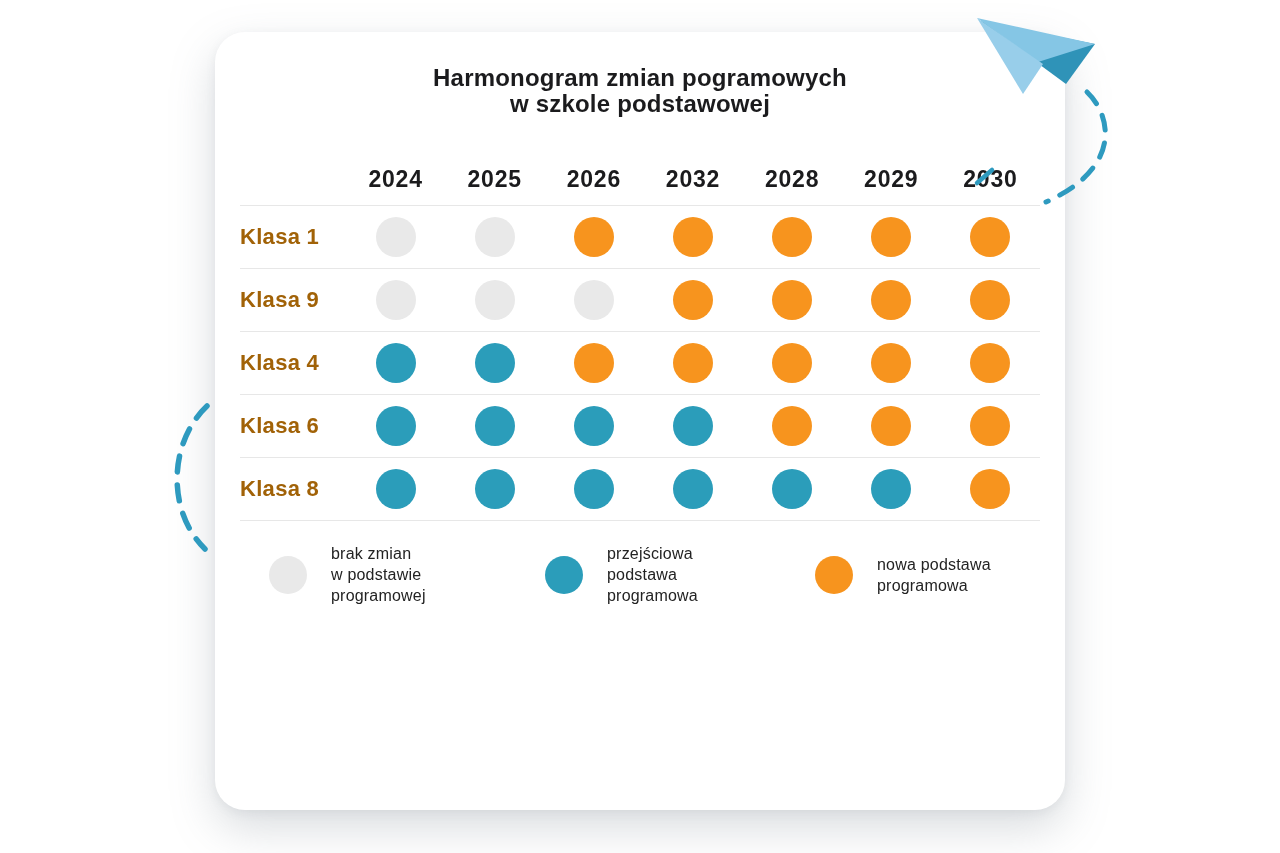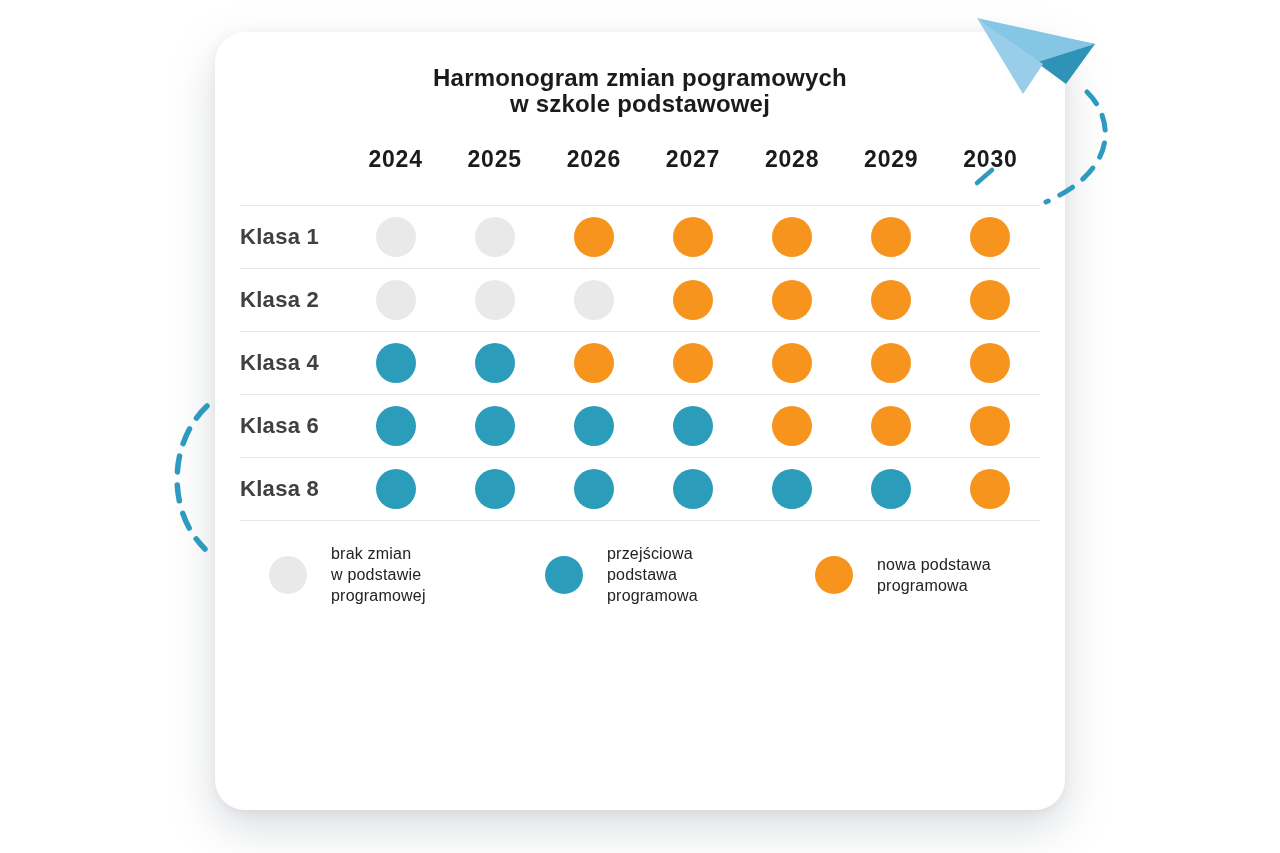--- a/index.html
+++ b/index.html
@@ -35,31 +35,31 @@
     line-height: 26px;
     color: #1b1b1d;
     letter-spacing: 0.2px;
   }
   .table {
     margin: 0 25px;
   }
   .header-row {
     display: flex;
     height: 89px;
-    align-items: center;
-    padding-bottom: 4px;
+    align-items: flex-end;
+    padding-bottom: 12px;
     box-sizing: border-box;
     border-bottom: 1px solid #e7e7e7;
   }
   .label-col {
     width: 106px;
     flex: none;
     font-size: 22px;
     font-weight: 700;
-    color: #404040;
+    color: #a16207;
     letter-spacing: 0.3px;
   }
   .year-col {
     flex: 1;
     text-align: center;
     font-size: 23px;
     font-weight: 700;
     color: #1b1b1d;
     letter-spacing: 0.8px;
   }
@@ -126,21 +126,21 @@
       <div>w szkole podstawowej</div>
     </div>
 
     <div class="table">
       <div class="header-row">
         <div class="label-col"></div>
 
       <div class="year-col">2024</div>
           <div class="year-col">2025</div>
           <div class="year-col">2026</div>
-          <div class="year-col">2027</div>
+          <div class="year-col">2032</div>
           <div class="year-col">2028</div>
           <div class="year-col">2029</div>
           <div class="year-col">2030</div>
         </div>
       <div>
 
       <div class="row">
             <div class="label-col">Klasa 1</div>
             <div class="dot-cell">
               <div class="dot" style="background: rgb(233, 233, 233);"></div>
@@ -158,21 +158,21 @@
               <div class="dot" style="background: rgb(247, 148, 30);"></div>
             </div>
             <div class="dot-cell">
               <div class="dot" style="background: rgb(247, 148, 30);"></div>
             </div>
             <div class="dot-cell">
               <div class="dot" style="background: rgb(247, 148, 30);"></div>
             </div>
           </div>
           <div class="row">
-            <div class="label-col">Klasa 2</div>
+            <div class="label-col">Klasa 9</div>
             <div class="dot-cell">
               <div class="dot" style="background: rgb(233, 233, 233);"></div>
             </div>
             <div class="dot-cell">
               <div class="dot" style="background: rgb(233, 233, 233);"></div>
             </div>
             <div class="dot-cell">
               <div class="dot" style="background: rgb(233, 233, 233);"></div>
             </div>
             <div class="dot-cell">

